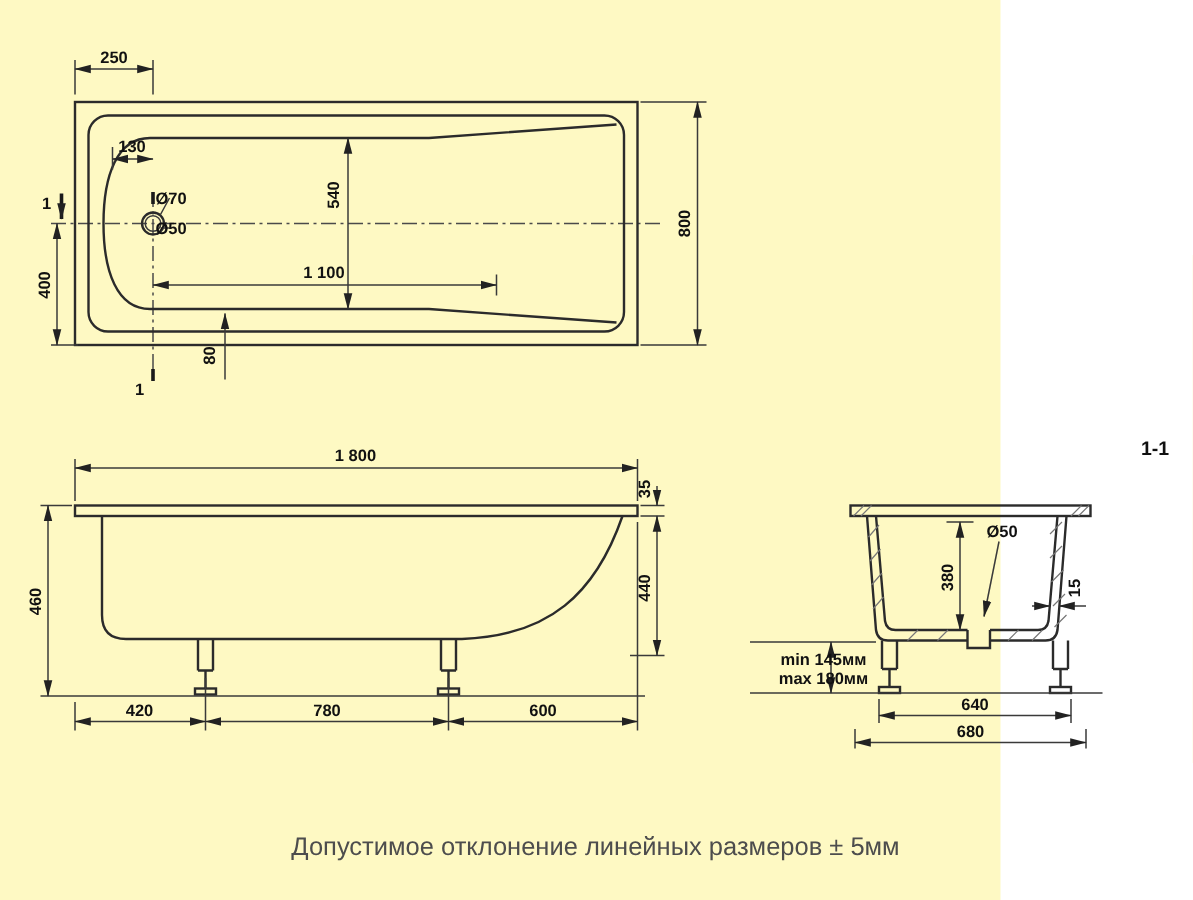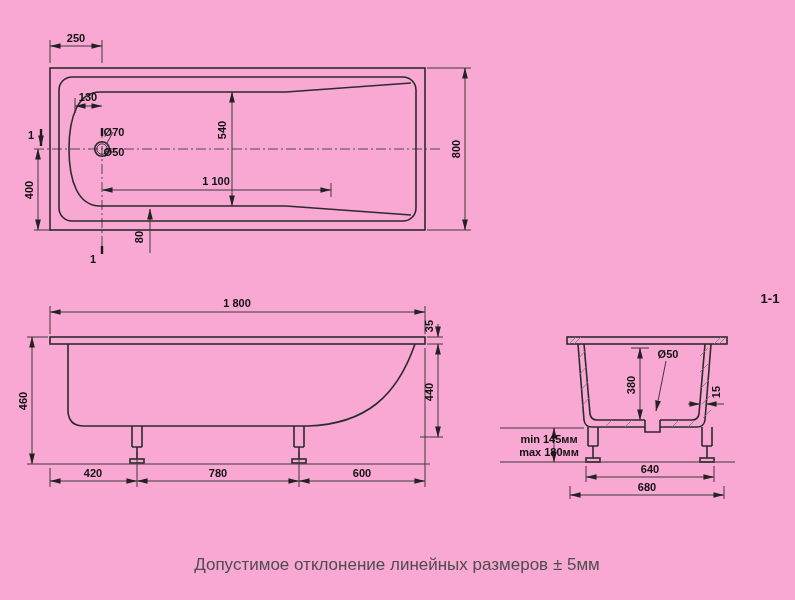--- a/index.html
+++ b/index.html
@@ -1,16 +1,16 @@
 <!DOCTYPE html>
 <html><head>
 <meta charset="utf-8">
 <style>
   html,body{margin:0;padding:0;background:#ffffff;}
-  .stage{width:795px;height:600px;position:relative;background:#f9a8d4;}
+  .stage{width:667px;height:600px;position:relative;background:#fef9c3;}
   svg{display:block;}
   .ol{stroke:#2b2b2b;stroke-width:1.6;fill:none;}
   .tl{stroke:#3a3a3a;stroke-width:1;fill:none;}
   .cl{stroke:#4a4a4a;stroke-width:1;fill:none;stroke-dasharray:10 3 2 3;}
   .thick{stroke:#1a1a1a;stroke-width:2.4;fill:none;}
   .hatch{stroke:#777;stroke-width:.8;fill:none;}
   text.d{font:bold 11px "Liberation Sans",sans-serif;fill:#111;text-anchor:middle;}
   text.big{font:bold 13px "Liberation Sans",sans-serif;fill:#111;text-anchor:middle;}
   text.cap{font:17px "Liberation Sans",sans-serif;fill:#4d4d4d;text-anchor:middle;}
 </style>

